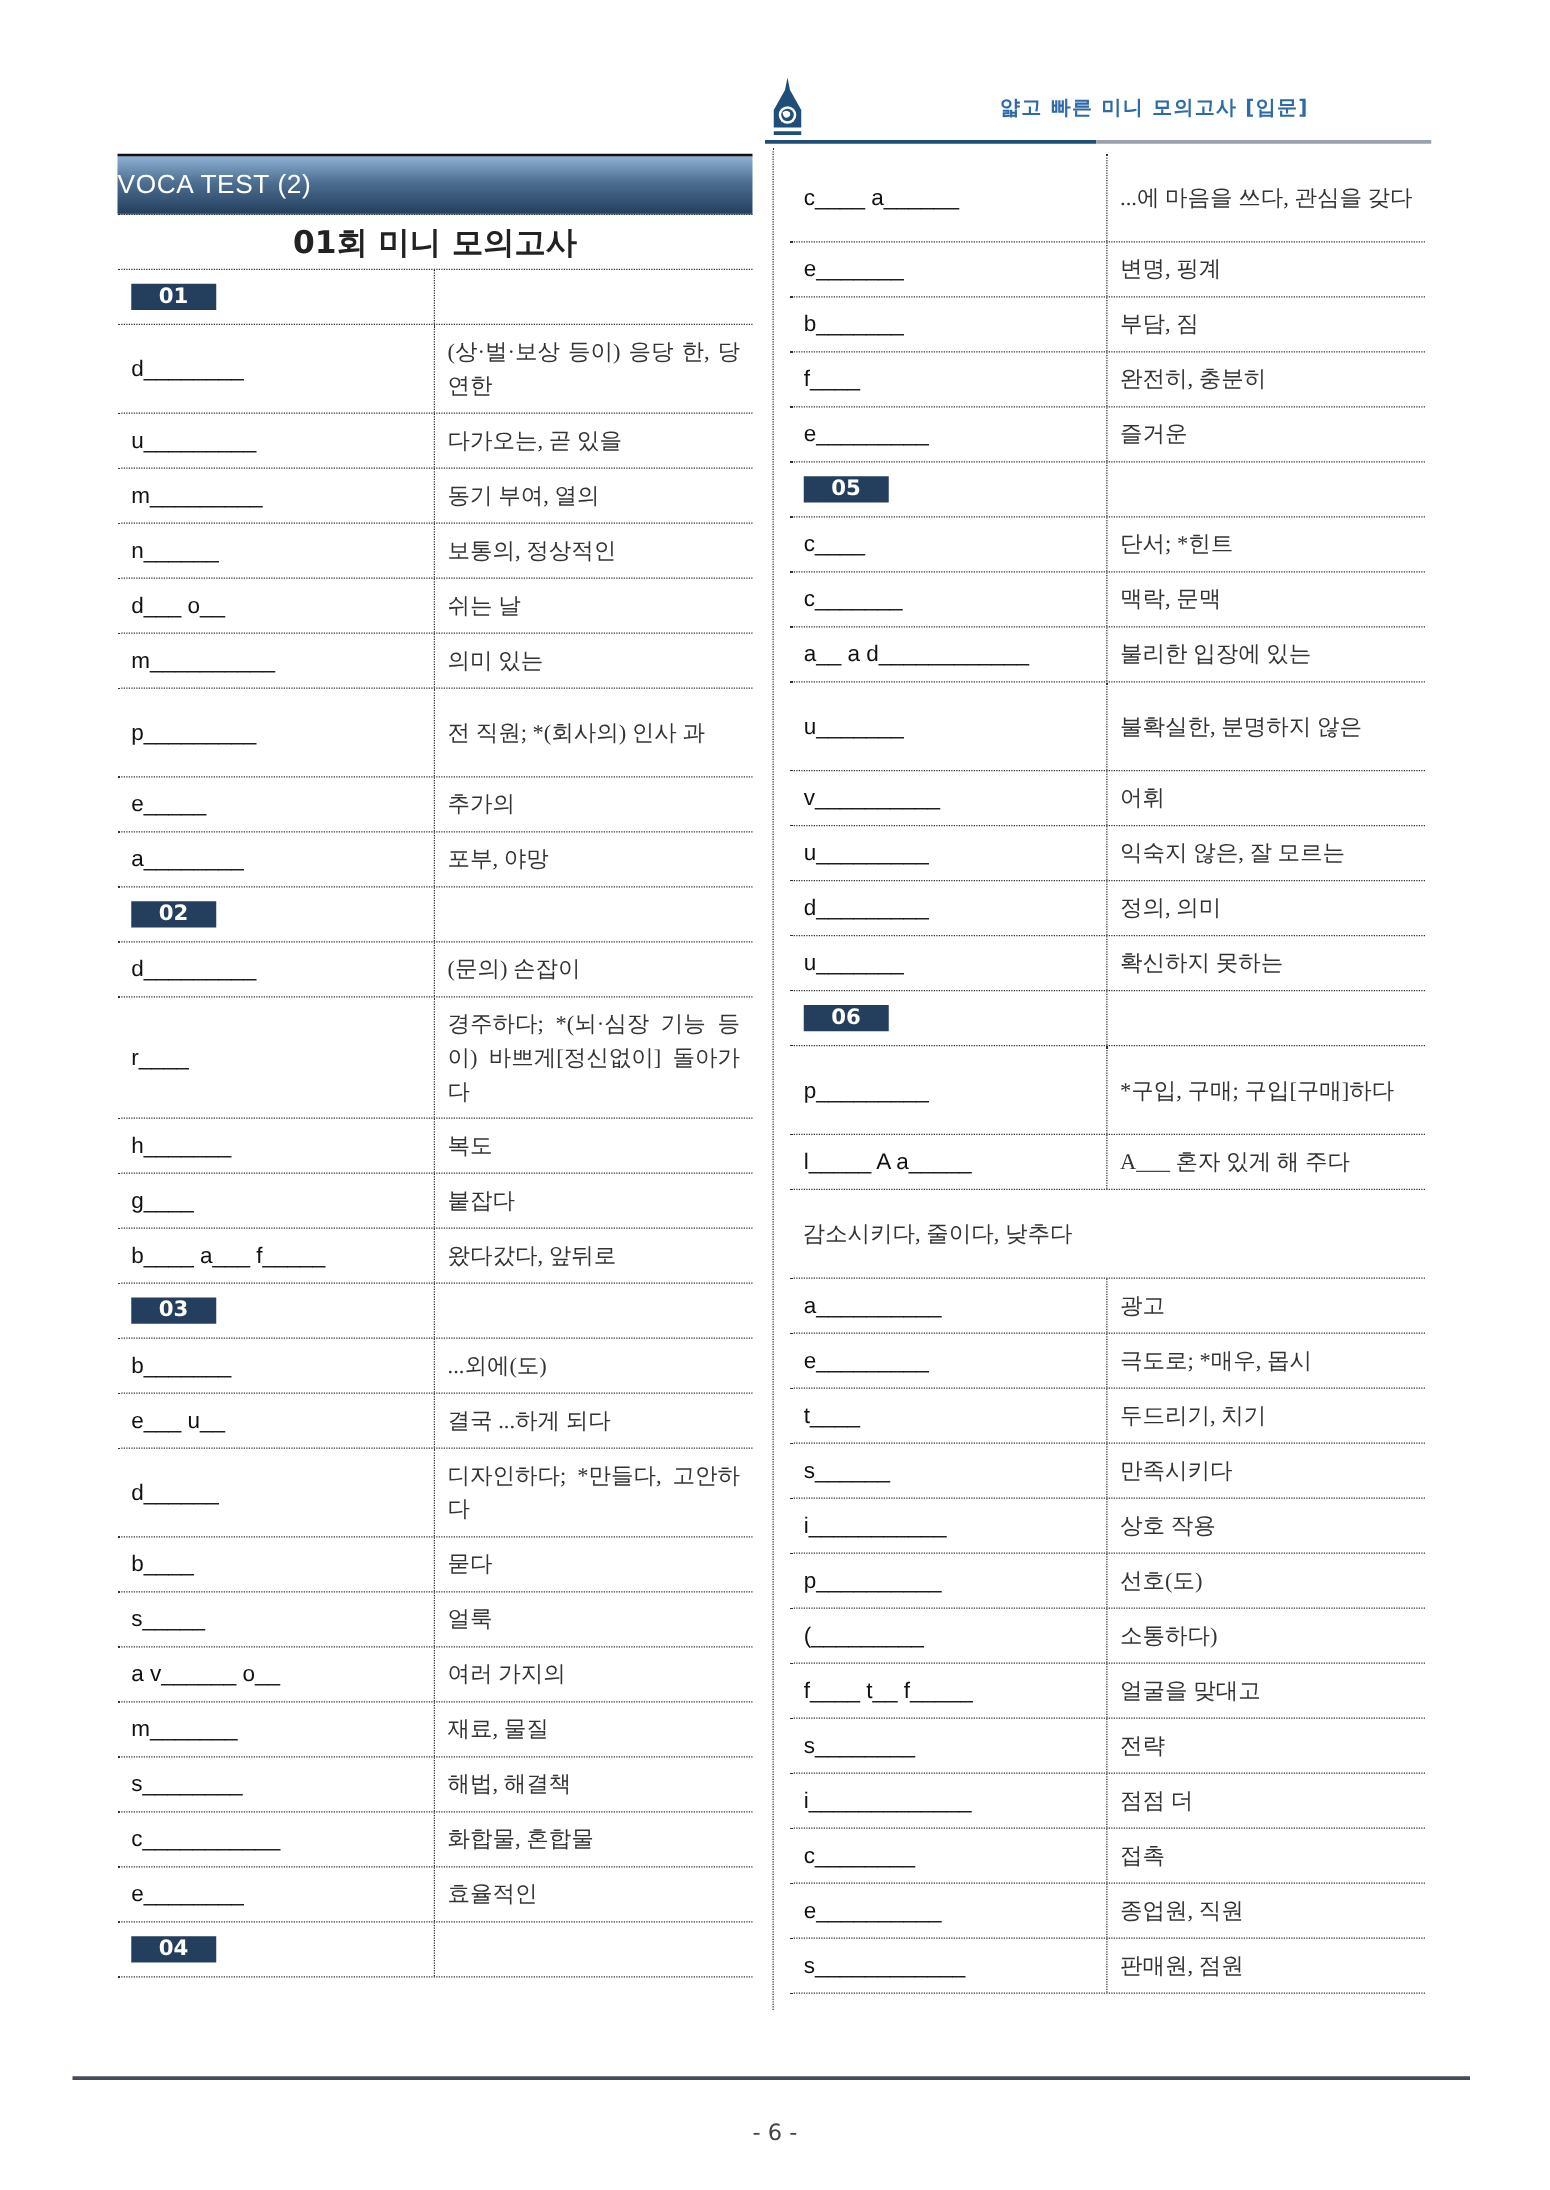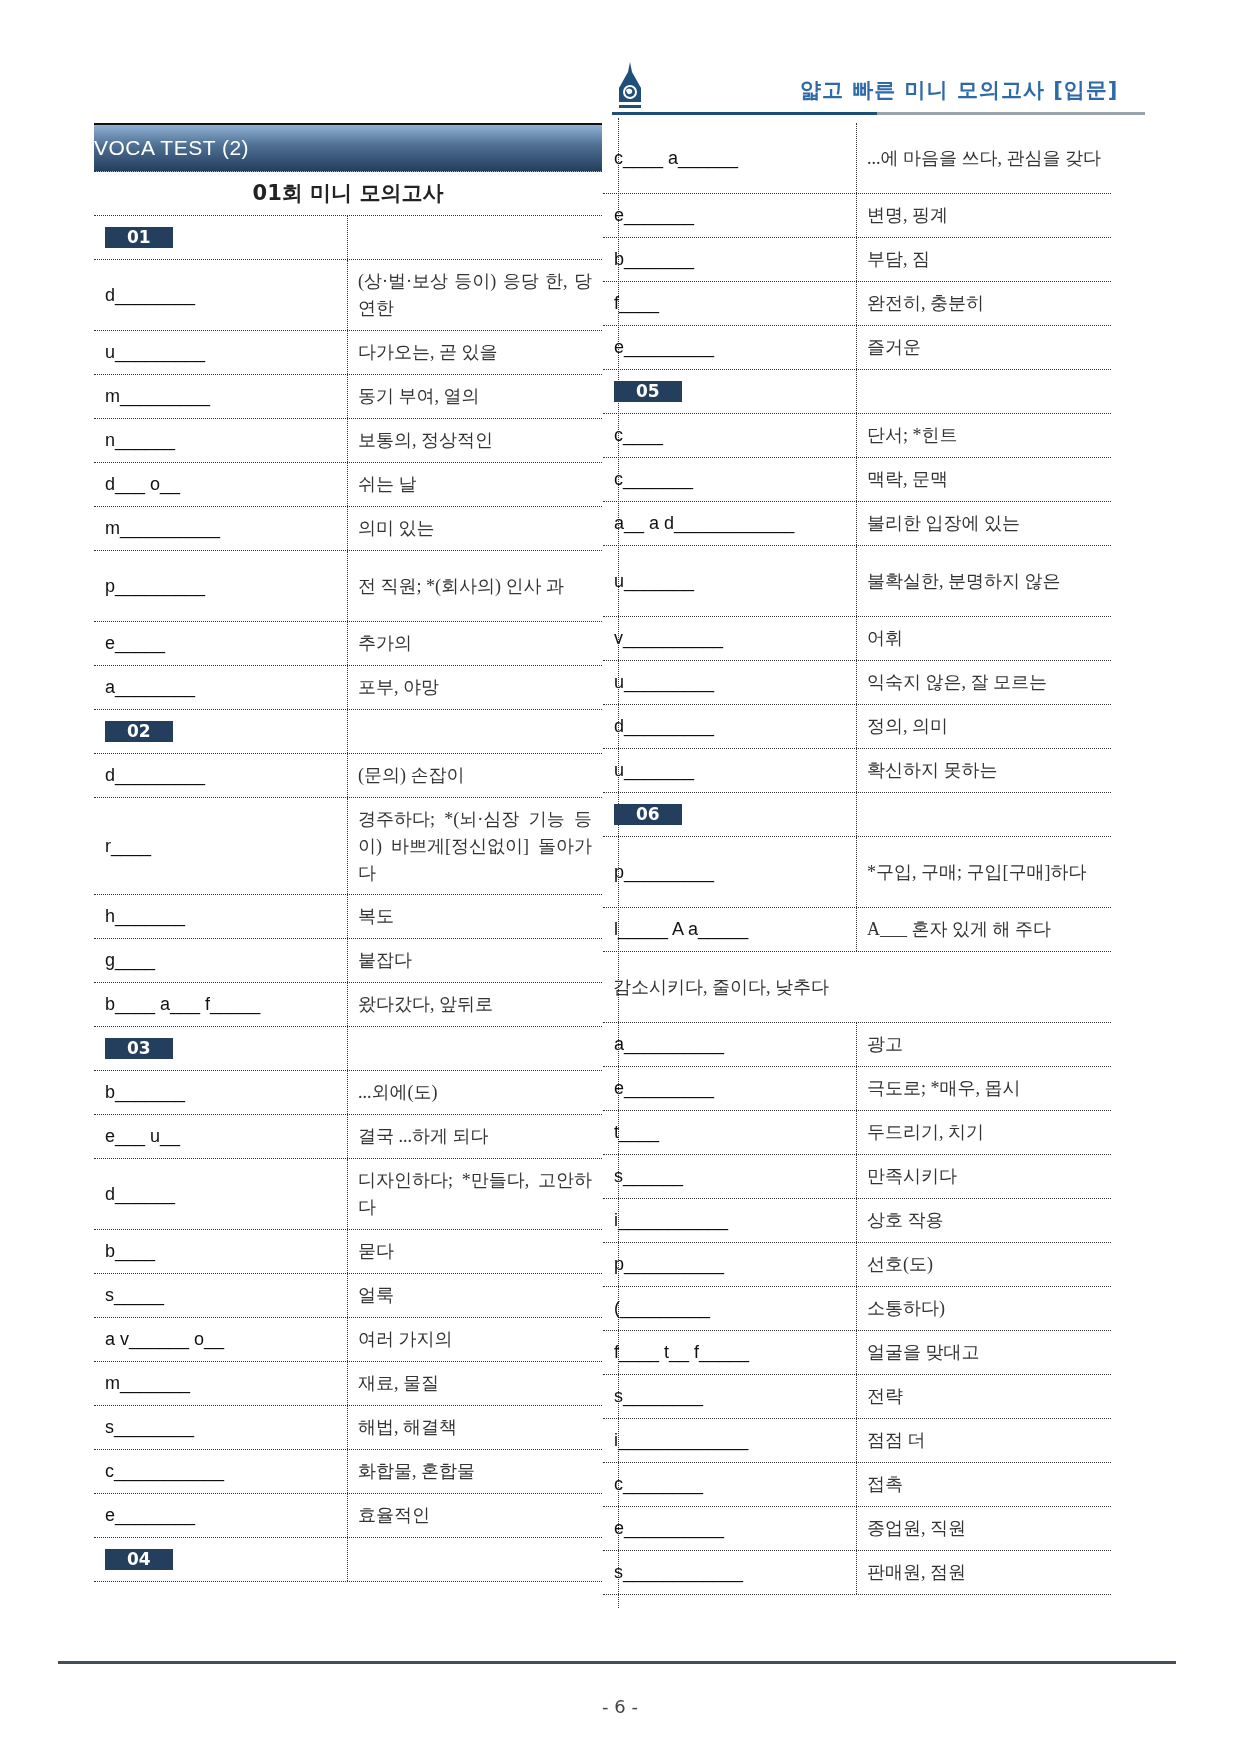--- a/index.html
+++ b/index.html
@@ -1,27 +1,27 @@
 <!DOCTYPE html>
 <html><head>
 <meta charset="utf-8">
 <style>
   html, body { margin:0; padding:0; background:#ffffff; }
   body { width:1240px; height:1752px; position:relative; font-family:"DejaVu Sans","Liberation Sans",sans-serif; color:#222; overflow:hidden; }
-  .header-title { position:absolute; left:800px; top:76px; font-size:21px; font-weight:bold; color:#2f6aa8; letter-spacing:1px; white-space:nowrap; }
+  .header-title { position:absolute; left:800px; top:76px; font-size:16px; font-weight:bold; color:#2f6aa8; letter-spacing:1px; white-space:nowrap; }
   .logo { position:absolute; left:614px; top:62px; width:32px; height:48px; }
   .header-rule { position:absolute; left:612px; top:112px; width:533px; height:4px; }
   .header-rule .blue { position:absolute; left:0; top:0; width:265px; height:3px; background:#1f4e79; }
   .header-rule .grey { position:absolute; left:265px; top:0; width:268px; height:3px; background:#9aa3ab; }
   .col-divider { position:absolute; left:618px; top:118px; width:0; height:1490px; border-left:1px dotted #333; }
   .col { position:absolute; width:508px; }
   .col.left { left:94px; top:123px; }
-  .col.right { left:603px; top:123px; }
+  .col.right { left:632px; top:123px; }
   .banner { height:46px; border-top:2px solid #111; background:linear-gradient(#8fb1d4 0%, #4e6f92 45%, #243f5e 100%); color:#fff; text-align:left; font-size:21px; line-height:46px; font-family:"Liberation Sans","DejaVu Sans",sans-serif; letter-spacing:0.5px; border-bottom:1px dotted #333; }
-  .subtitle { text-align:center; font-size:21px; font-weight:bold; height:43px; line-height:43px; border-bottom:1px dotted #333; }
+  .subtitle { text-align:center; font-size:25px; font-weight:bold; height:43px; line-height:43px; border-bottom:1px dotted #333; }
   .row { display:flex; border-bottom:1px dotted #333; }
   .row .en { width:254px; border-right:1px dotted #333; display:flex; align-items:center; padding-left:11px; box-sizing:border-box; font-family:"Liberation Sans","DejaVu Sans",sans-serif; font-size:18px; color:#111; }
   .row .ko { flex:1; display:flex; align-items:center; padding:4px 10px 4px 10px; font-size:18px; line-height:27px; color:#333; text-align:justify;font-family:Liberation Serif, serif; }
   .row.h1 { height:43px; } .row.h2 { height:70px; } .row.h3 { height:96px; }
   .section-badge { display:inline-block; background:#243f5e; color:#fff; font-weight:bold; font-size:17px; padding:0 22px; height:21px; line-height:21px; font-family:"DejaVu Sans",sans-serif; }
   .footer-rule { position:absolute; left:58px; top:1661px; width:1118px; height:3px; background:#454d56; }
   .page-num { position:absolute; left:0; width:1240px; top:1696px; text-align:center; font-size:18px; color:#444; }
 </style>
 </head>
 <body>

